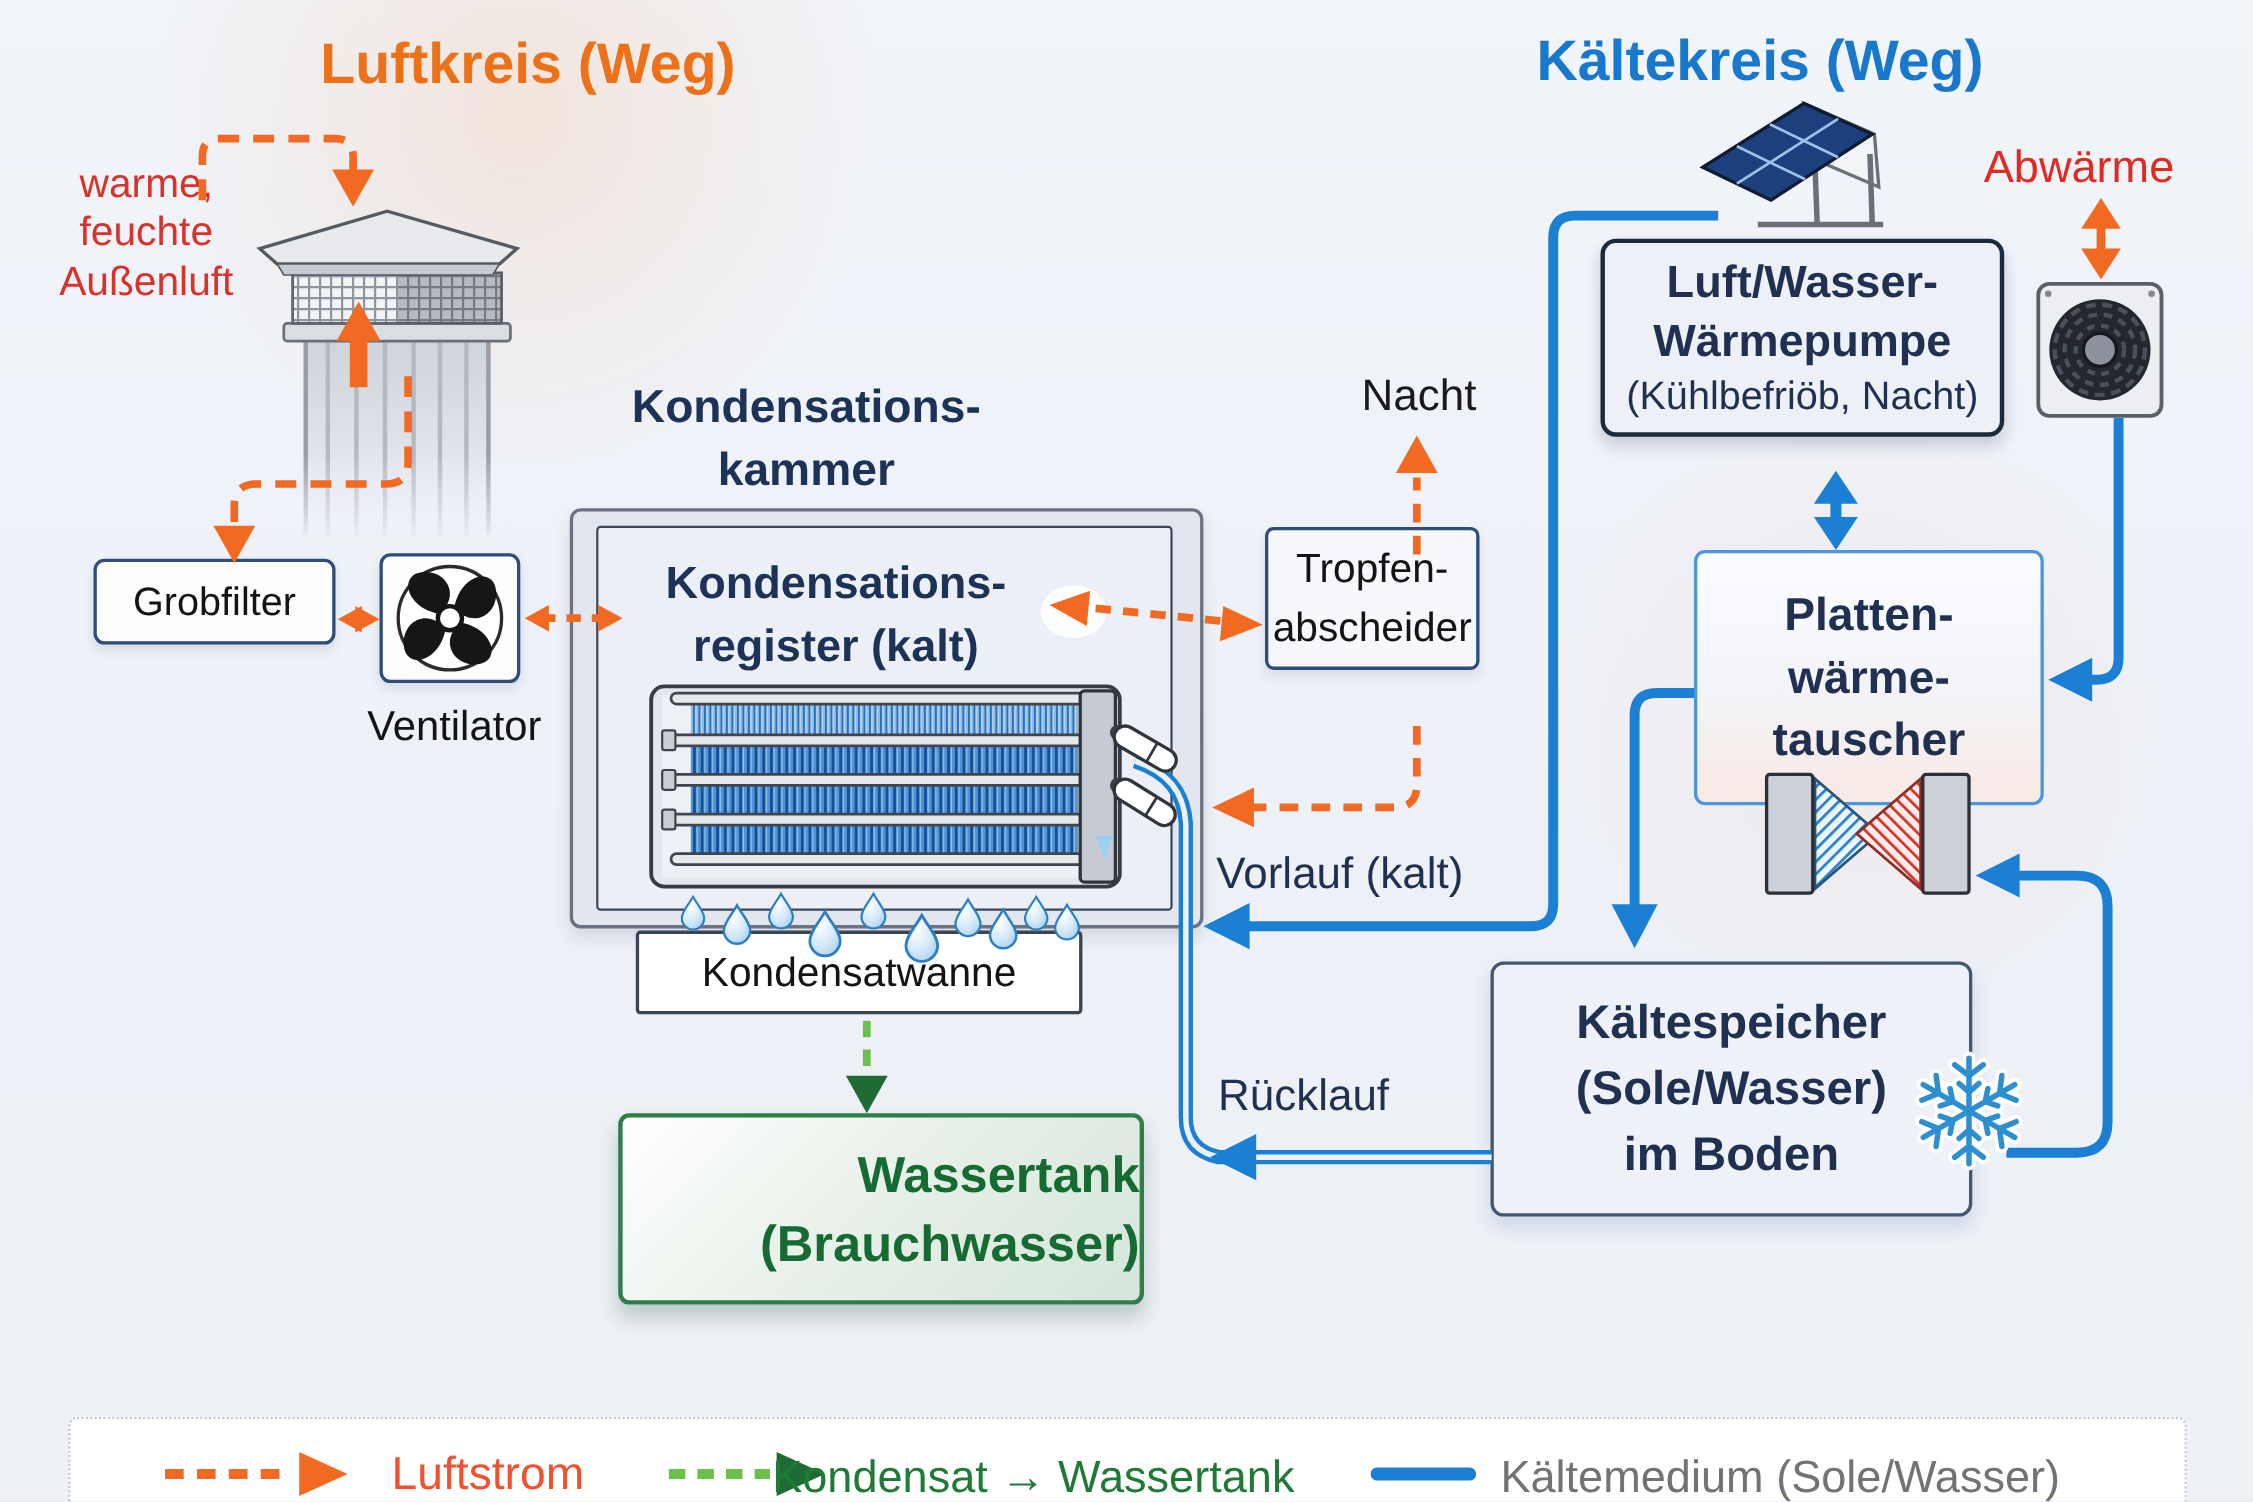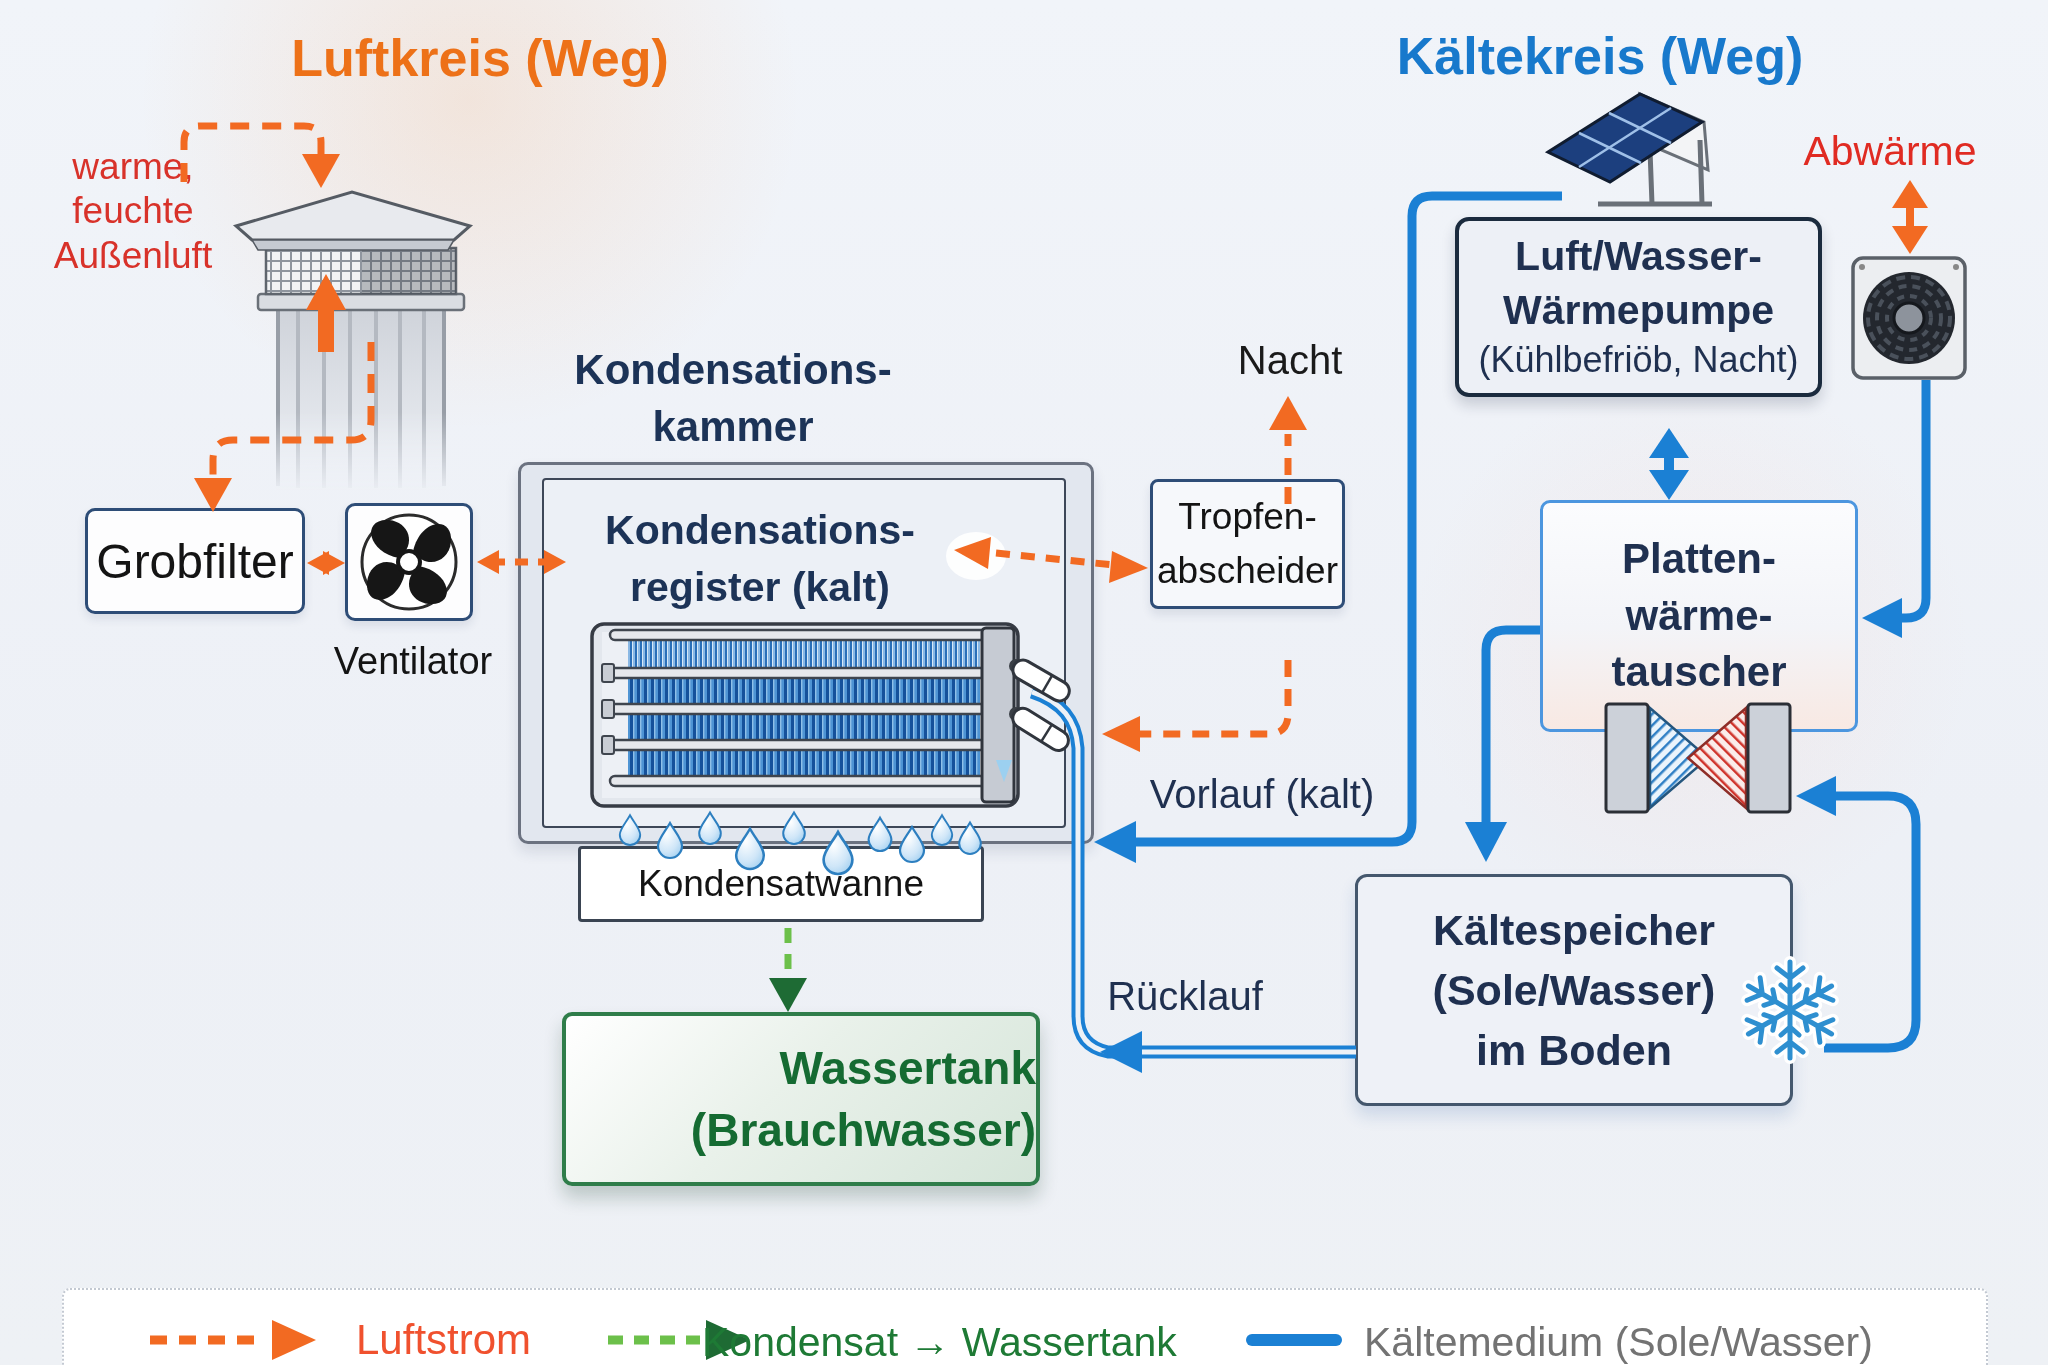--- a/index.html
+++ b/index.html
@@ -30,21 +30,21 @@
 
   <div class="title t-left z1" style="left:240px;top:28px;width:480px;">Luftkreis (Weg)</div>
   <div class="title t-right z1" style="left:1380px;top:26px;width:440px;">Kältekreis (Weg)</div>
 
   <div class="lbl z1" style="left:28px;top:145px;width:210px;font-size:37px;line-height:1.2;color:#D8322A;">
     <div>warme,</div>
     <div>feuchte</div>
     <div>Außenluft</div>
   </div>
 
-  <div class="box plainbox z1" style="left:85px;top:508px;width:220px;height:106px;font-size:48px;color:#141414;">
+  <div class="box plainbox z1" style="left:85px;top:508px;width:220px;height:78px;font-size:36px;color:#141414;">
     <span>Grobfilter</span>
   </div>
 
   <div class="box plainbox z1" style="left:345px;top:503px;width:128px;height:118px;"></div>
   <div class="lbl z1" style="left:318px;top:640px;width:190px;font-size:38px;color:#141414;">Ventilator</div>
 
   <div class="lbl z1" style="left:518px;top:342px;width:430px;font-size:42px;font-weight:bold;line-height:1.35;color:#1C3357;">
     <div>Kondensations-</div>
     <div>kammer</div>
   </div>
@@ -64,21 +64,21 @@
     <div>(Brauchwasser)</div>
   </div>
 
   <div class="lbl z1" style="left:1195px;top:338px;width:190px;font-size:40px;color:#1a1a1a;">Nacht</div>
 
   <div class="box z1" style="left:1150px;top:479px;width:195px;height:130px;border:3px solid #2E4D77;background:#f6f8fb;border-radius:8px;font-size:37px;color:#141414;line-height:1.45;box-shadow:0 6px 10px rgba(30,50,90,.10);">
     <div>Tropfen-</div>
     <div>abscheider</div>
   </div>
 
-  <div class="lbl navy z1" style="left:1142px;top:772px;width:240px;font-size:40px;">Vorlauf (kalt)</div>
+  <div class="lbl navy z1" style="left:1098px;top:772px;width:240px;font-size:40px;">Vorlauf (kalt)</div>
   <div class="lbl navy z1" style="left:1090px;top:974px;width:190px;font-size:40px;">Rücklauf</div>
 
   <div class="lbl z1" style="left:1790px;top:128px;width:200px;font-size:41px;color:#E02B22;">Abwärme</div>
 
   <div class="box z1" style="left:1455px;top:217px;width:367px;height:180px;border:4px solid #1B2B3E;background:#edf0f6;border-radius:14px;box-shadow:0 8px 14px rgba(20,35,60,.18);color:#1F3050;line-height:1.3;">
     <div style="font-size:41px;font-weight:bold;">Luft/Wasser-</div>
     <div style="font-size:41px;font-weight:bold;">Wärmepumpe</div>
     <div style="font-size:36px;">(Kühlbefriöb, Nacht)</div>
   </div>
 

